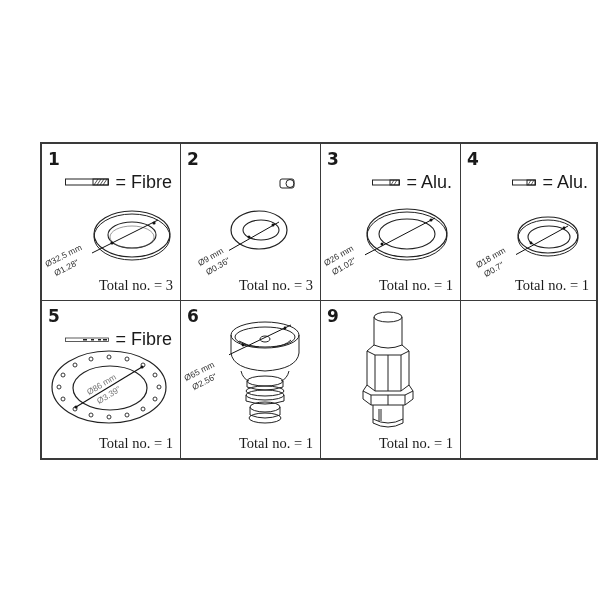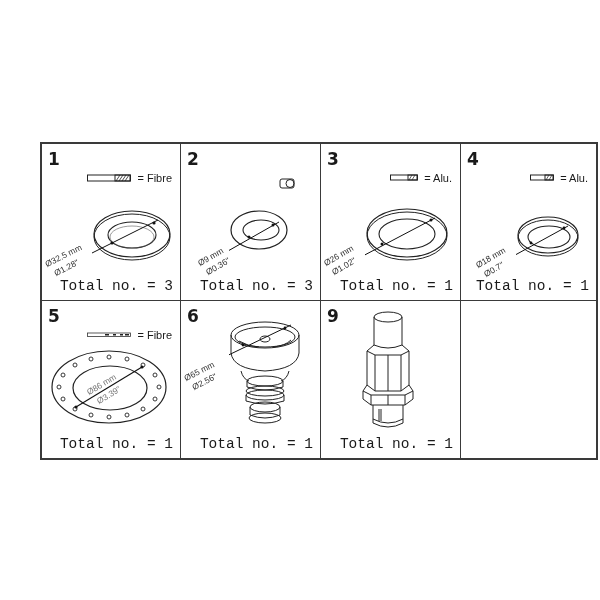--- a/index.html
+++ b/index.html
@@ -6,23 +6,23 @@
   body { width: 600px; height: 600px; position: relative; overflow: hidden;
          font-family: "DejaVu Sans", "Liberation Sans", sans-serif; color: #1a1a1a; }
   .grid { position: absolute; left: 40px; top: 142px; width: 558px; height: 318px;
           border: 2px solid #3a3a3a; box-sizing: border-box;
           display: grid; grid-template-columns: 139px 140px 140px 135px; grid-template-rows: 157px 157px; }
   .cell { position: relative; border-right: 1.5px solid #3a3a3a; border-bottom: 1.5px solid #3a3a3a; box-sizing: border-box; }
   .cell.last-col { border-right: none; }
   .cell.last-row { border-bottom: none; }
   .num { position: absolute; left: 6px; top: 5px; font-size: 17px; font-weight: bold;
          font-family: "DejaVu Sans", sans-serif; }
-  .material { position: absolute; right: 8px; top: 28px; font-size: 11px; display: flex; align-items: center; gap: 6px;
+  .material { position: absolute; right: 8px; top: 28px; font-size: 18px; display: flex; align-items: center; gap: 6px;
               font-family: "Liberation Sans", sans-serif; }
-  .total { position: absolute; right: 7px; bottom: 6px; font-size: 14.5px; font-family: Liberation Mono, monospace; }
+  .total { position: absolute; right: 7px; bottom: 6px; font-size: 14.5px; font-family: Liberation Serif, serif; }
   .dim { position: absolute; font-size: 8.5px; color: #333; font-family: "Liberation Sans", sans-serif;
          transform-origin: left bottom; white-space: nowrap; }
   svg.part { position: absolute; }
 </style>
 </head>
 <body>
 
 <div class="grid">
 
   <div class="cell">

